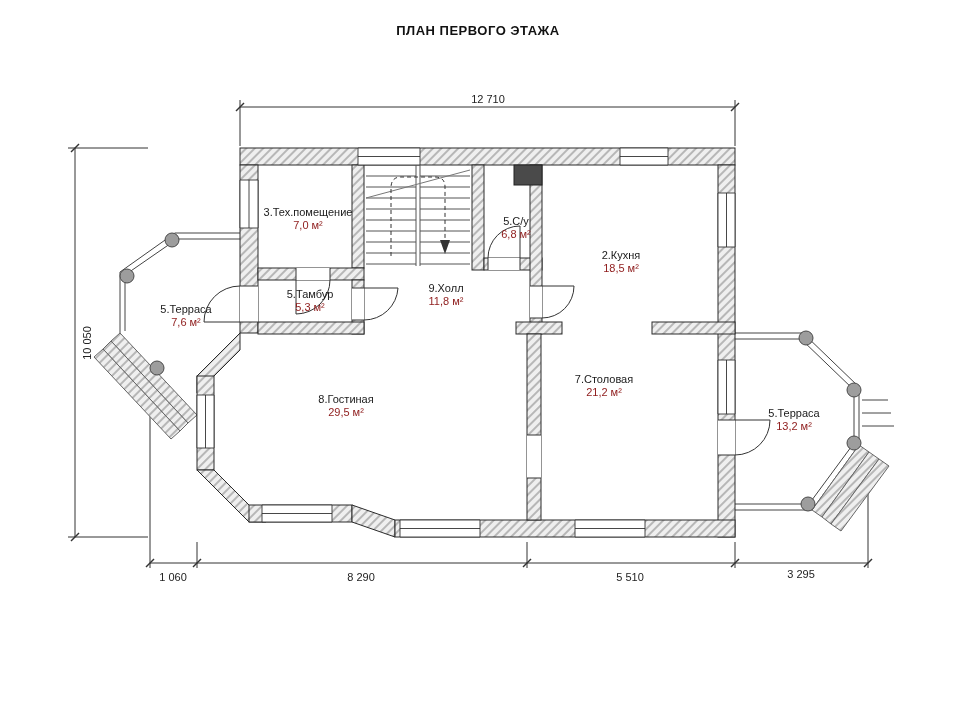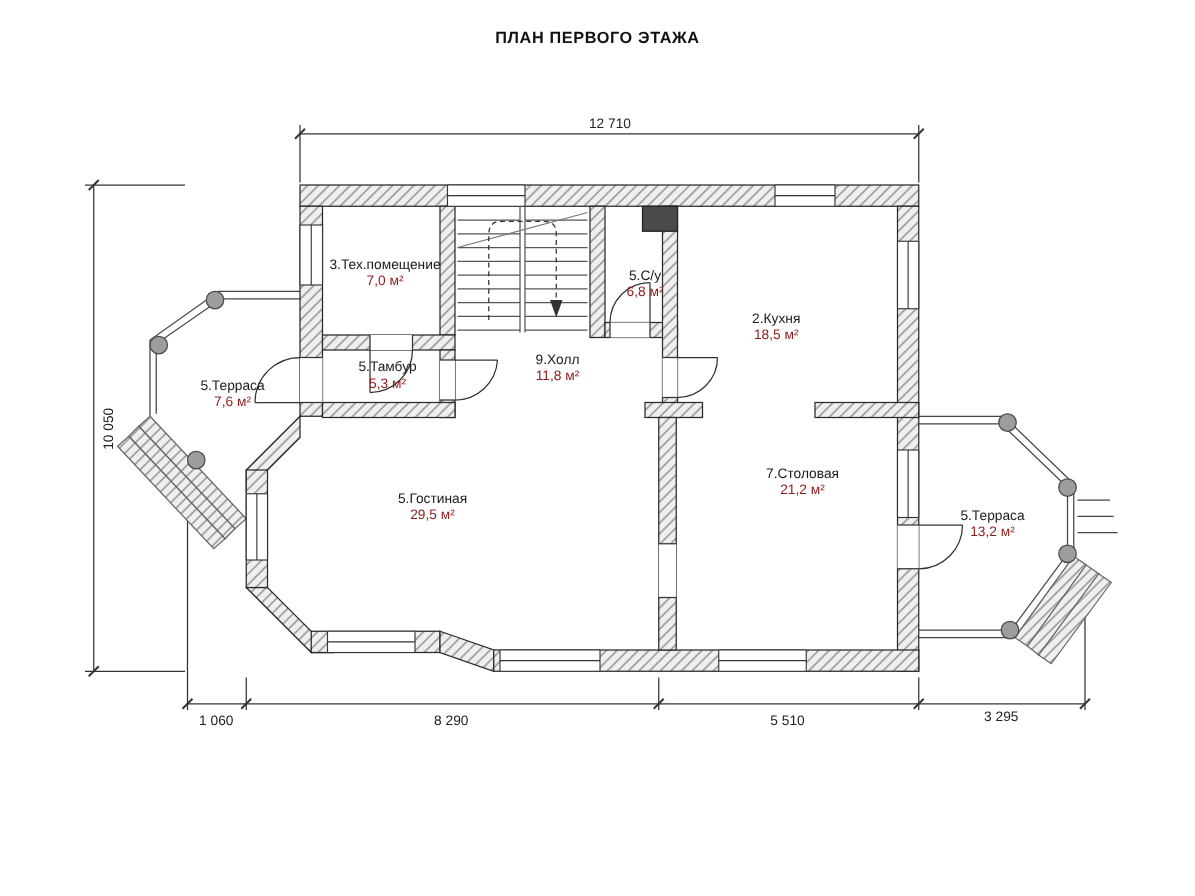--- a/index.html
+++ b/index.html
@@ -284,26 +284,26 @@
   <div class="rarea">11,8 м²</div>
 </div>
 <div class="room" style="left:516px;top:228px">
   <div class="rname">5.С/у</div>
   <div class="rarea">6,8 м²</div>
 </div>
 <div class="room" style="left:621px;top:262px">
   <div class="rname">2.Кухня</div>
   <div class="rarea">18,5 м²</div>
 </div>
-<div class="room" style="left:642px;top:386px">
+<div class="room" style="left:604px;top:386px">
   <div class="rname">7.Столовая</div>
   <div class="rarea">21,2 м²</div>
 </div>
 <div class="room" style="left:346px;top:406px">
-  <div class="rname">5.Гостиная</div>
+  <div class="rname">8.Гостиная</div>
   <div class="rarea">29,5 м²</div>
 </div>
 <div class="room" style="left:794px;top:420px">
   <div class="rname">5.Терраса</div>
   <div class="rarea">13,2 м²</div>
 </div>
 
 </div>
 
 </body></html>

